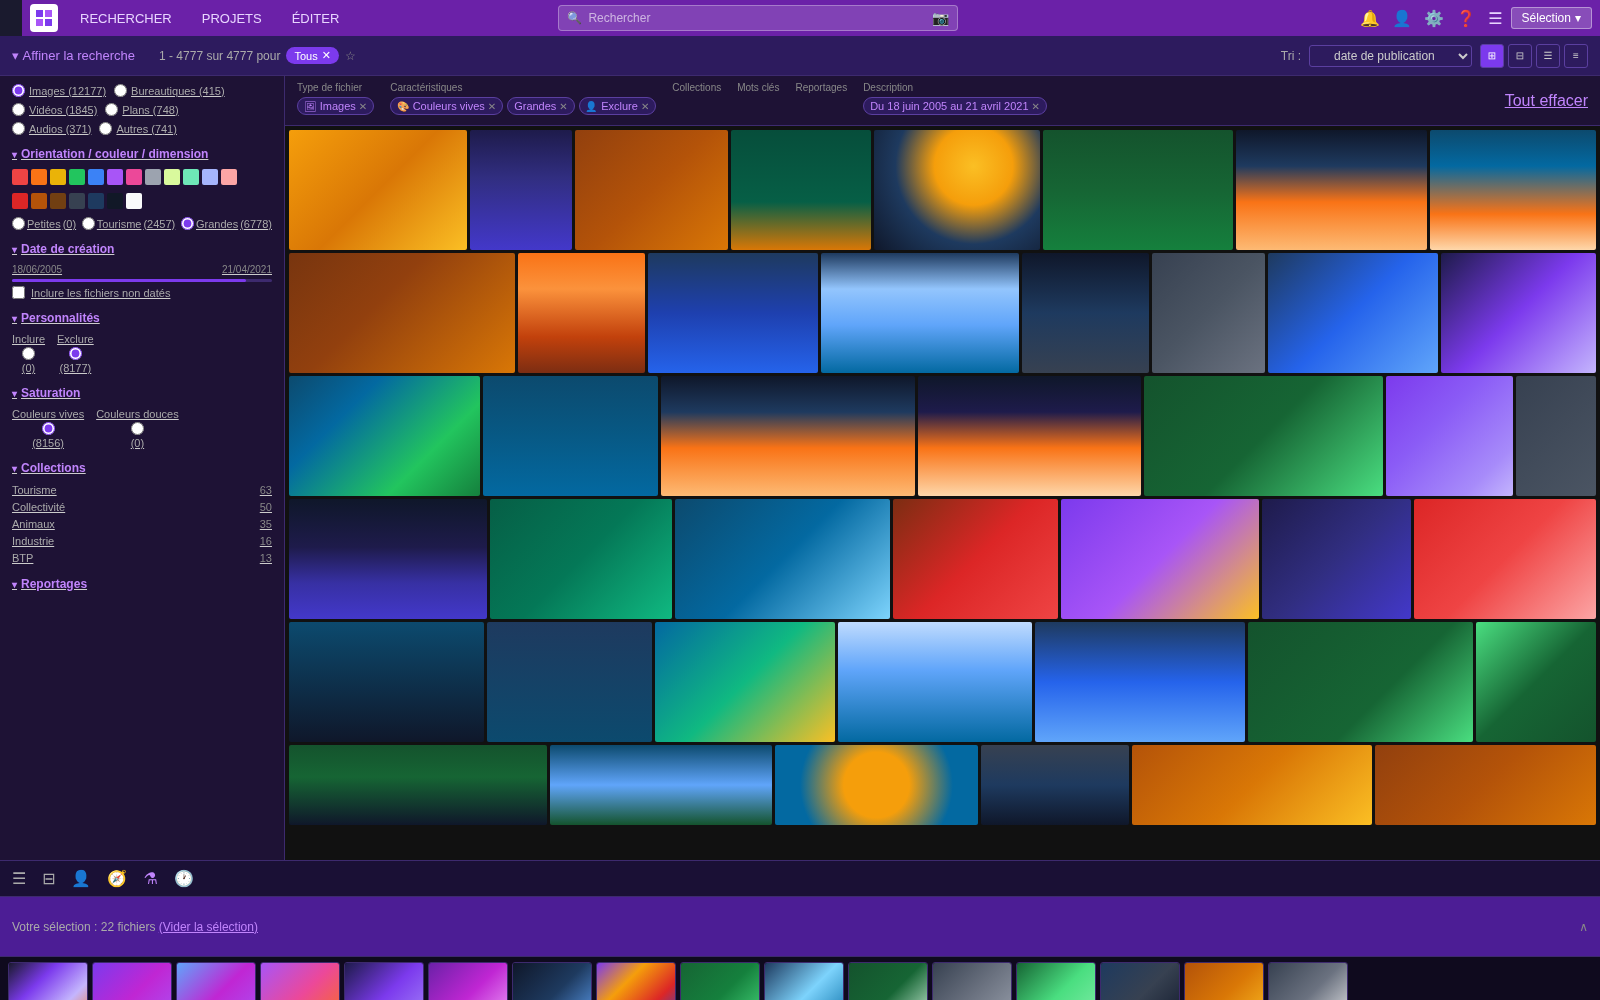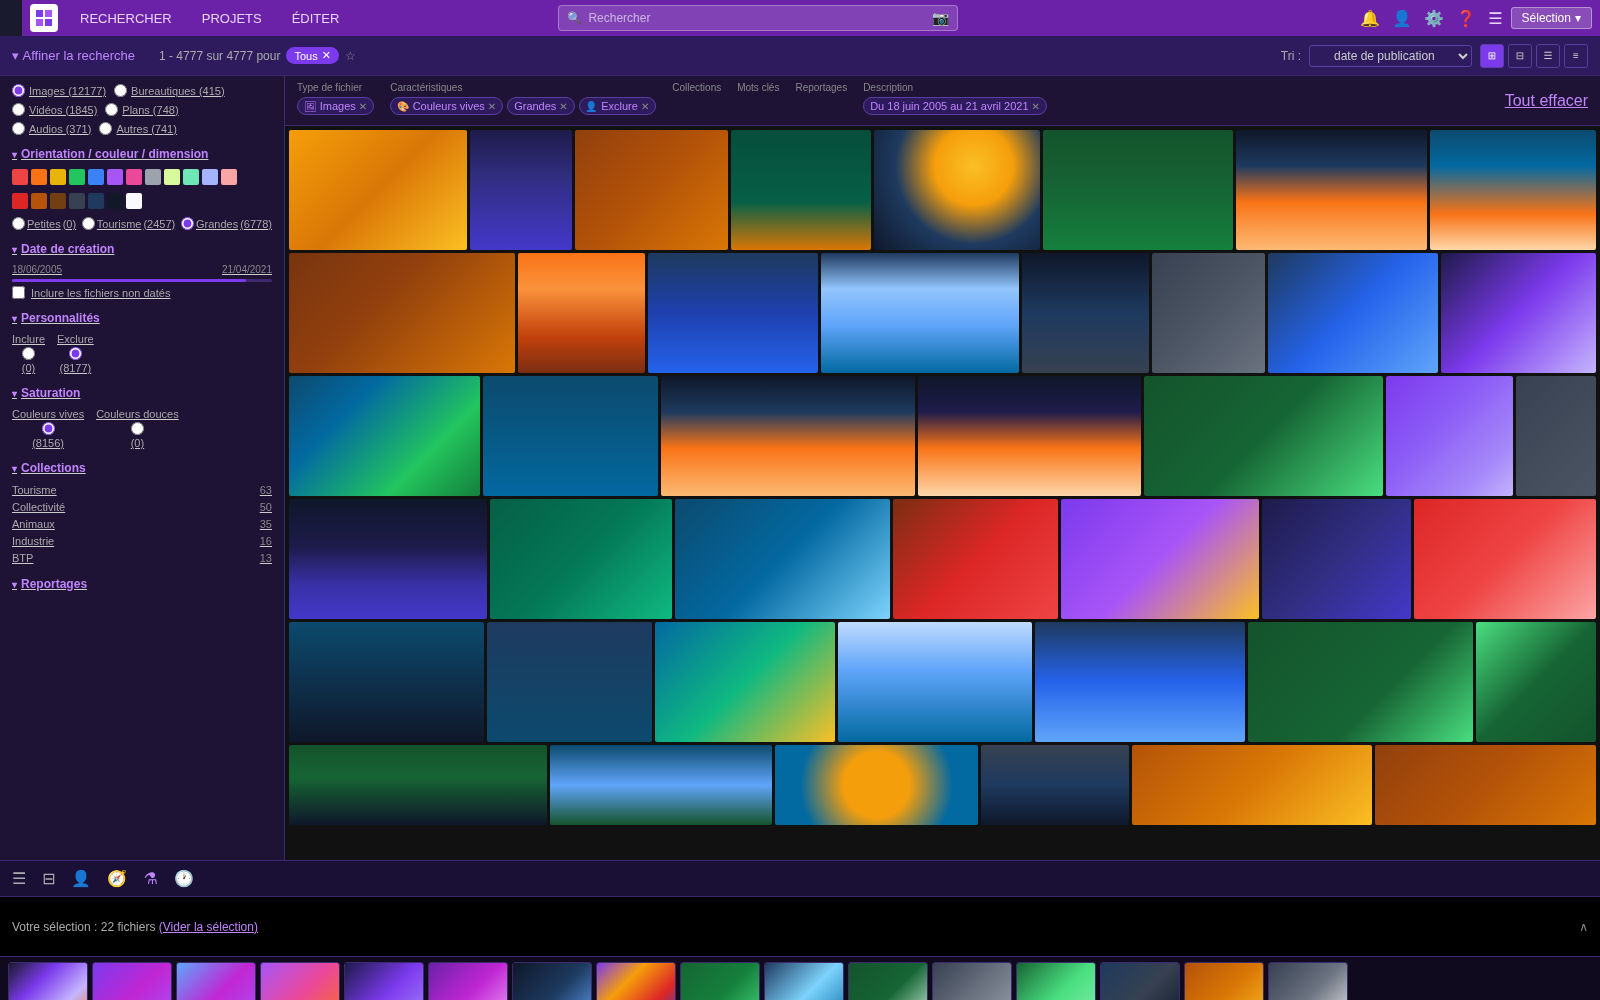--- a/index.html
+++ b/index.html
@@ -177,21 +177,21 @@
     .img-hiker { background: linear-gradient(135deg, #4ade80 0%, #166534 50%, #14532d 100%); }
     .img-trees { background: linear-gradient(180deg, #14532d 0%, #166534 40%, #0f172a 100%); }
     .img-lake-mountain { background: linear-gradient(180deg, #0c4a6e 0%, #60a5fa 50%, #14532d 100%); }
     .img-wave-boat { background: radial-gradient(circle, #f59e0b 30%, #0369a1 70%); }
     .img-eiffel { background: linear-gradient(180deg, #374151 0%, #1e3a5f 50%, #0f172a 100%); }
     .img-sand-dunes { background: linear-gradient(135deg, #b45309 0%, #d97706 50%, #fbbf24 100%); }
     .img-horses { background: linear-gradient(135deg, #92400e 0%, #b45309 50%, #d97706 100%); }
 
     
     .selection-bar {
-      background: #000000; border-top: 1px solid #3d2a6e;
+      background: #4c1d95; border-top: 1px solid #3d2a6e;
       height: 60px; display: flex; align-items: center; padding: 0 12px; gap: 8px;
     }
     .selection-text { font-size: 12px; color: #aaa; }
     .selection-link { color: #c084fc; cursor: pointer; text-decoration: underline; }
     .expand-btn { margin-left: auto; color: #888; cursor: pointer; }
 
     
     .selection-thumbs {
       background: #0f0a1e; height: 80px; display: flex; align-items: center;
       padding: 4px 8px; gap: 4px; overflow-x: auto; border-top: 1px solid #3d2a6e;

